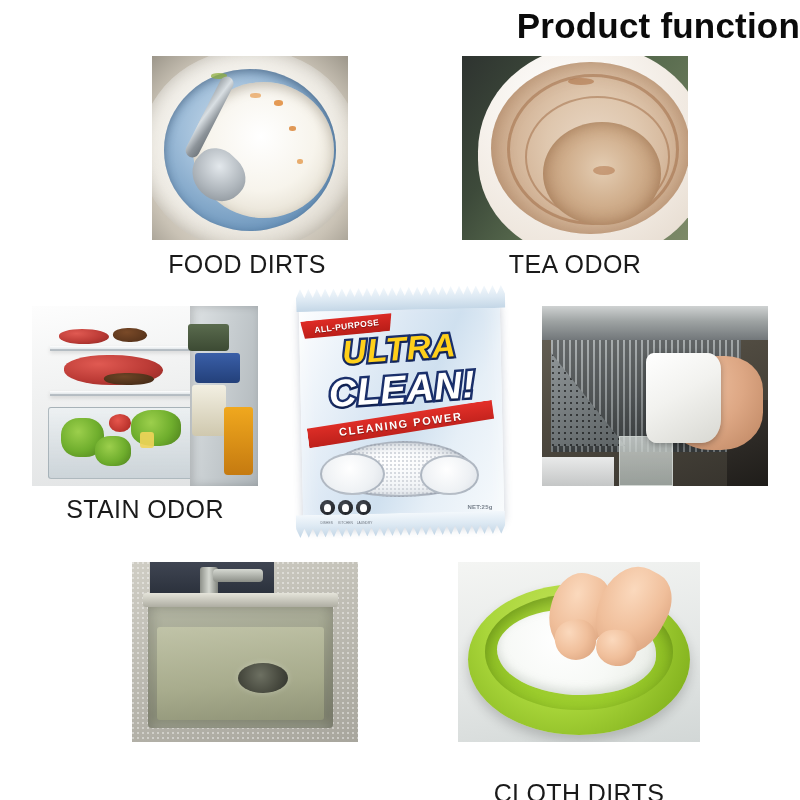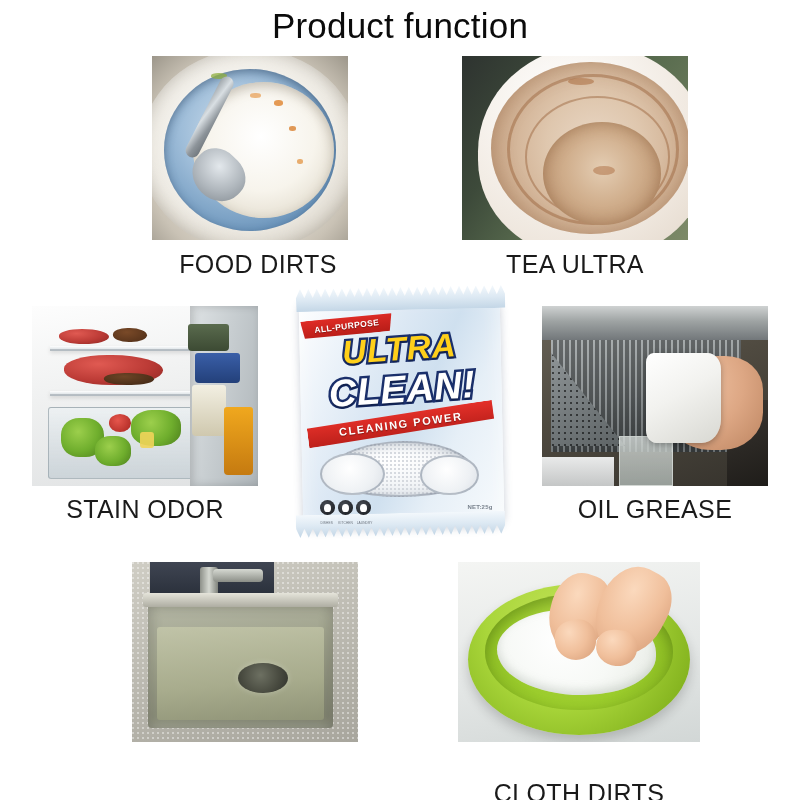--- a/index.html
+++ b/index.html
@@ -9,22 +9,22 @@
     background:#ffffff;
     font-family:"Liberation Sans", sans-serif;
     position:relative;
     overflow:hidden;
   }
   .stage { position:relative; width:800px; height:800px; }
 
   
   .title {
     position:absolute; top:6px; left:0; width:800px;
-    text-align:center;
-    font-size:35px; font-weight:normal; color:#0b0b0b;
+    text-align:right;
+    font-size:35px; font-weight:bold; color:#0b0b0b;
     letter-spacing:0.2px;
   }
 
   
   .panel { position:absolute; overflow:hidden; background:#ddd; }
   .panel .ph { position:absolute; inset:0; }
 
   .caption {
     position:absolute; text-align:center;
     font-size:25px; color:#1a1a1a; letter-spacing:0.4px;
@@ -284,34 +284,34 @@
       <div class="fd-inner"></div>
       <div class="crumb" style="left:62%;top:24%;width:9px;height:6px;background:#e08a38;opacity:.85;"></div>
       <div class="crumb" style="left:70%;top:38%;width:7px;height:5px;background:#d97f2e;opacity:.8;"></div>
       <div class="crumb" style="left:50%;top:20%;width:11px;height:5px;background:#e8a15a;opacity:.75;"></div>
       <div class="crumb" style="left:40%;top:68%;width:13px;height:7px;background:#cf4a3c;opacity:.7;"></div>
       <div class="crumb" style="left:30%;top:9%;width:16px;height:6px;background:#8fae3e;opacity:.75;"></div>
       <div class="crumb" style="left:74%;top:56%;width:6px;height:5px;background:#e39a4c;opacity:.8;"></div>
       <div class="fd-spoon"></div>
     </div>
   </div>
-  <div class="caption" style="left:160px; top:250px; width:196px;">FOOD DIRTS</div>
+  <div class="caption" style="left:149px; top:250px; width:196px;">FOOD DIRTS</div>
 
   <div class="panel tea-bg" id="p-tea">
     <div class="ph">
       <div class="tea-cup"></div>
       <div class="tea-rim"></div>
       <div class="tea-ring" style="left:20%;top:10%;width:76%;height:82%;border-width:3px;"></div>
       <div class="tea-ring" style="left:28%;top:22%;width:64%;height:66%;border-width:2px;"></div>
       <div class="tea-floor"></div>
       <div class="crumb" style="left:47%;top:12%;width:26px;height:7px;background:#a96b3e;opacity:.55;border-radius:50%;"></div>
       <div class="crumb" style="left:58%;top:60%;width:22px;height:9px;background:#ab6c3f;opacity:.5;border-radius:50%;"></div>
     </div>
   </div>
-  <div class="caption" style="left:462px; top:250px; width:226px;">TEA ULTRA</div>
+  <div class="caption" style="left:462px; top:250px; width:226px;">TEA ODOR</div>
 
   <div class="panel fr-bg" id="p-fridge">
     <div class="ph">
       <div class="fr-shelf" style="top:22%;height:5px;"></div>
       <div class="fr-shelf" style="top:47%;height:5px;"></div>
       <div class="meat" style="left:12%;top:13%;width:22%;height:8%;"></div>
       <div class="meat" style="left:36%;top:12%;width:15%;height:8%;background:radial-gradient(ellipse at 40% 30%,#7a4a28,#4e2d17);"></div>
       <div class="meat" style="left:14%;top:27%;width:44%;height:17%;"></div>
       <div class="meat" style="left:32%;top:37%;width:22%;height:7%;background:radial-gradient(ellipse at 40% 30%,#6d4526,#3e2513);"></div>
       <div class="fr-drawer"></div>
@@ -334,21 +334,20 @@
       <div class="oil-hoodtop"></div>
       <div class="oil-filter"></div>
       <div class="oil-mesh"></div>
       <div class="oil-counter"></div>
       <div class="oil-glass"></div>
       <div class="oil-sleeve"></div>
       <div class="oil-hand"></div>
       <div class="oil-cloth"></div>
     </div>
   </div>
-  <div class="caption" style="left:542px; top:495px; width:226px;">OIL GREASE</div>
 
   <div class="panel sk-bg" id="p-sink">
     <div class="ph">
       <div class="sk-counter"></div>
       <div class="sk-back"></div>
       <div class="sk-faucet"></div>
       <div class="sk-faucet2"></div>
       <div class="sk-basin"></div>
       <div class="sk-rim"></div>
       <div class="sk-water"></div>

